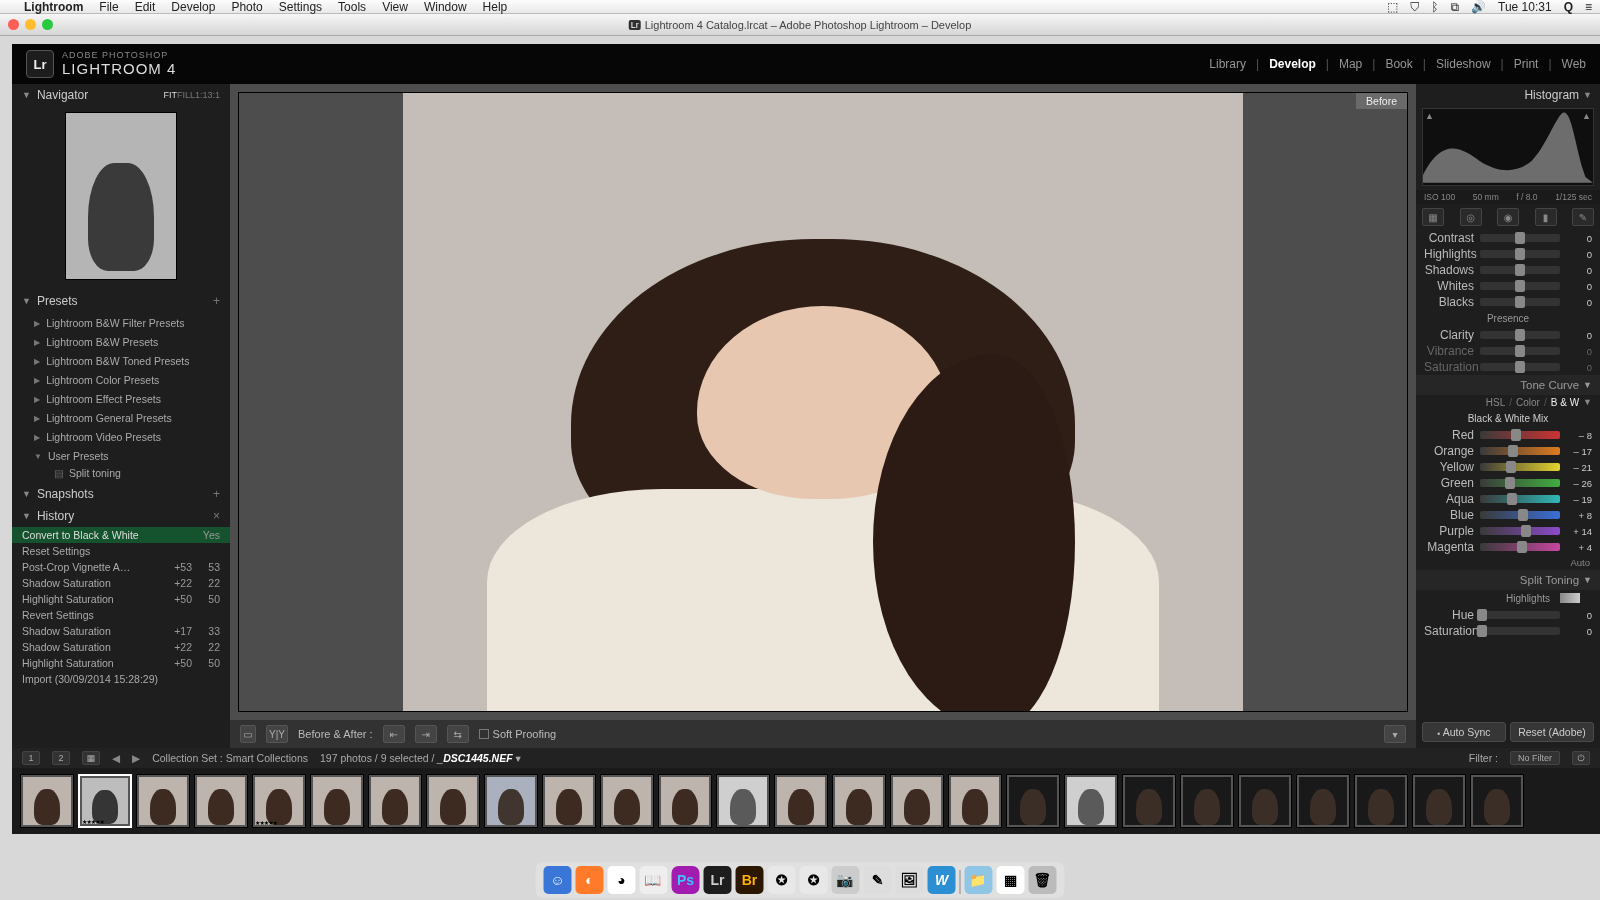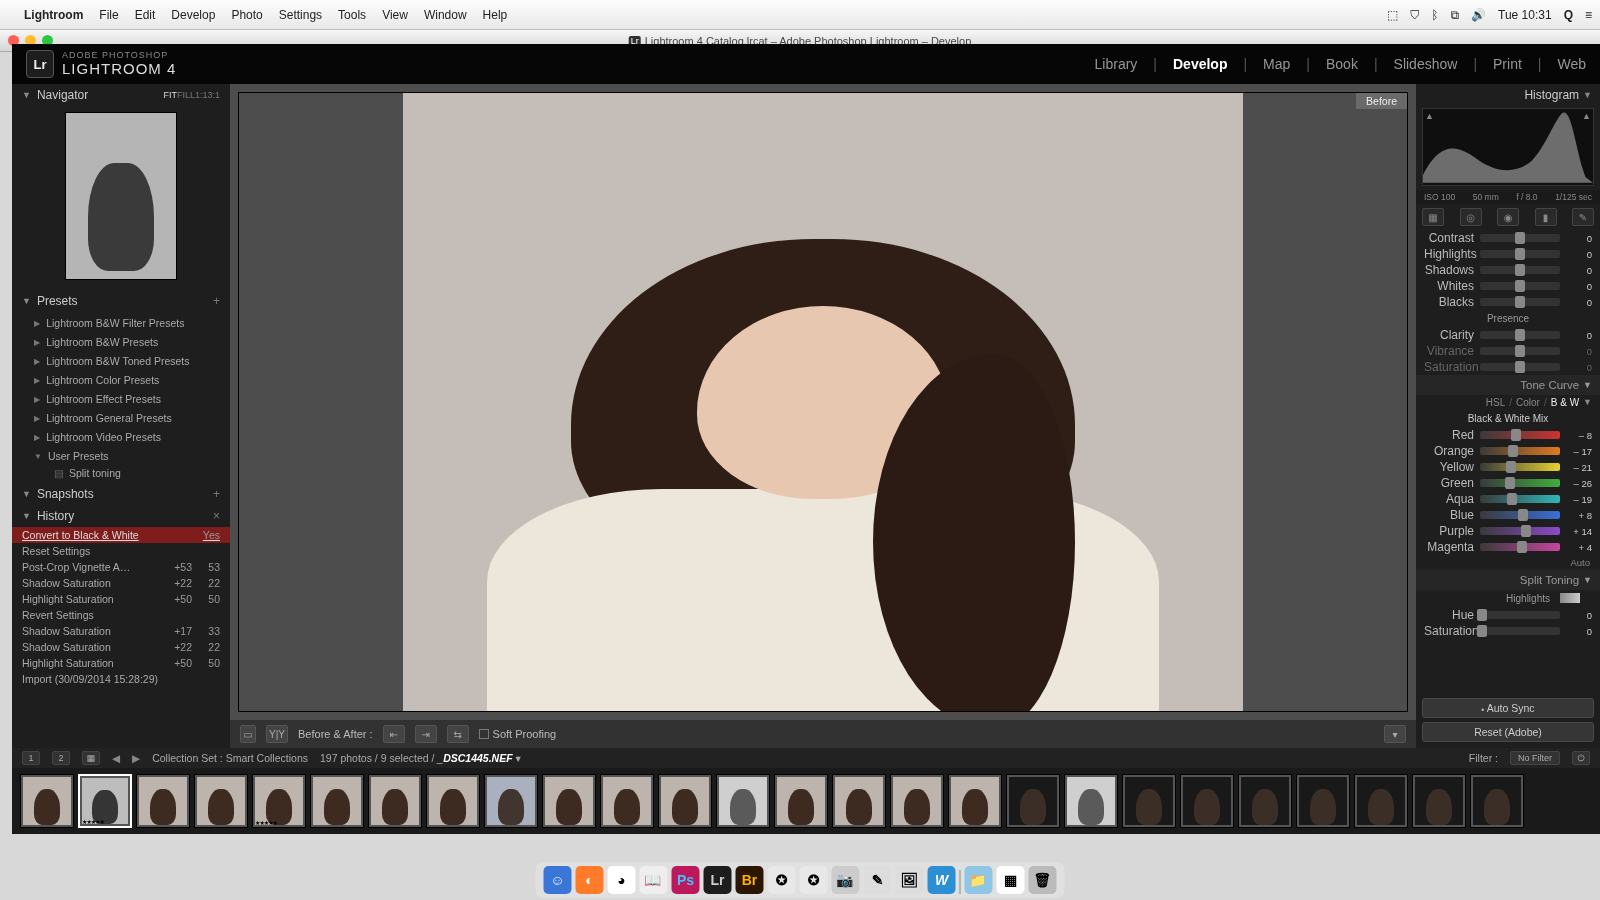--- a/index.html
+++ b/index.html
@@ -1,19 +1,19 @@
 <!DOCTYPE html>
 <html><head>
 <meta charset="utf-8">
 <style>
 * { margin: 0; padding: 0; box-sizing: border-box; font-family: "Lucida Grande", "Segoe UI", Arial, sans-serif; }
 body { background: #d8d8d8; width: 1600px; height: 900px; overflow: hidden; position: relative; }
 
 
-.menubar { height: 30px; background: linear-gradient(#fdfdfd,#e8e8e8); display: flex; align-items: center; font-size: 12px; padding: 0 8px; gap: 16px; color: #222; border-bottom: 1px solid #bbb; }
+.menubar { height: 14px; background: linear-gradient(#fdfdfd,#e8e8e8); display: flex; align-items: center; font-size: 12px; padding: 0 8px; gap: 16px; color: #222; border-bottom: 1px solid #bbb; }
 .menubar .apple { font-size: 13px; }
 .menubar .app-name { font-weight: bold; }
 .menubar .menu-right { margin-left: auto; display: flex; align-items: center; gap: 12px; font-size: 12px; }
 .menubar .menu-right span { cursor: default; }
 
 
 .titlebar { height: 22px; background: linear-gradient(#f6f6f6,#d6d6d6); display: flex; align-items: center; position: relative; border-bottom: 1px solid #aaa; }
 .tl-btns { display: flex; gap: 6px; margin-left: 8px; }
 .tl-btns span { width: 11px; height: 11px; border-radius: 50%; display: inline-block; }
 .tl-red { background: #ff5f57; }
@@ -23,21 +23,21 @@
 .titlebar .title .lr-mini { background: #303030; color:#fff; padding:0 2px; border-radius:2px; font-size:9px; }
 
 
 .app { position: absolute; top: 44px; left: 12px; right: 0; bottom: 66px; background: #2a2a2a; display: flex; flex-direction: column; }
 
 
 .app-top { background: #060606; height: 40px; display: flex; align-items: center; padding: 0 14px; color: #ddd; }
 .lr-badge { width: 28px; height: 28px; background: #1d1d1d; border: 1px solid #555; border-radius: 4px; display: flex; align-items: center; justify-content: center; font-weight: bold; font-size: 13px; color: #eee; margin-right: 8px;}
 .app-top .brand small { font-size: 9px; color: #888; letter-spacing: 1px; display: block; line-height: 1;}
 .app-top .brand strong { font-size: 15px; font-weight: 400; color: #ddd; letter-spacing: 1px; }
-.modules { margin-left: auto; display: flex; align-items: center; font-size: 14px; color: #999; gap: 16px;}
+.modules { margin-left: auto; display: flex; align-items: center; font-size: 12px; color: #999; gap: 10px;}
 .modules span.sep { color: #555; }
 .modules a { color: #969696; cursor: pointer;}
 .modules a.active { color: #fff; font-weight: 600; }
 
 
 .main { flex: 1; display: flex; min-height: 0; }
 
 
 .left-panel { width: 218px; background: #1e1e1e; color: #aaa; font-size: 11px; display:flex; flex-direction:column;}
 .panel-header { display: flex; align-items: center; padding: 4px 10px; color: #ccc; font-size: 12px;}
@@ -49,21 +49,21 @@
 .nav-thumb { width: 112px; height: 168px; background: #b5b5b5; border: 1px solid #000; position: relative; overflow:hidden;}
 .nav-thumb::after{content:"";position:absolute;top:30%;left:20%;width:60%;height:65%;background:#3a3a3a;border-radius:40% 40% 30% 30%/50% 50% 30% 30%;}
 .preset-list { padding: 2px 0; }
 .preset-item { display: flex; align-items: center; padding: 2px 10px 2px 22px; color: #aaa; font-size: 10.5px; line-height: 15px; cursor:pointer;}
 .preset-item .tri { margin-right: 6px; color: #777; font-size: 8px;}
 .preset-nested { padding-left: 42px; font-size:10.5px; color:#aaa; line-height:15px; display:flex; align-items:center;}
 .preset-nested .ic { margin-right:5px; color:#666;}
 
 .hist-table { font-size: 10.5px; }
 .hist-row { display:flex; padding: 2px 10px; color:#aaa; cursor:pointer;}
-.hist-row.sel { background:#7f1d1d; color:#ddd;text-decoration:underline;}
+.hist-row.sel { background:#14532d; color:#ddd;}
 .hist-row .lbl { flex:1; white-space:nowrap; overflow:hidden; text-overflow:ellipsis;}
 .hist-row .v1 { width:30px; text-align:right; color:#999;}
 .hist-row .v2 { width:28px; text-align:right; color:#999;}
 
 .left-bottom { margin-top:auto; padding:6px; display:flex; gap:6px;}
 .lp-btn { flex:1; background:#363636; color:#ccc; font-size:11px; padding:3px 0; text-align:center; border:1px solid #4a4a4a; border-radius:3px; cursor:pointer;}
 
 
 .center { flex:1; background:#4d4d4d; display:flex; flex-direction:column; position:relative;}
 .compare { flex:1; display:flex; gap:6px; padding:8px; }
@@ -121,21 +121,21 @@
 .slider-row .knob { position:absolute; top:-2px; width:10px; height:12px; background:#888; border-radius:2px; transform:translateX(-50%);}
 .slider-row .val { width:26px; text-align:right; font-size:9.5px; color:#ccc;}
 .val.dim{color:#666;}
 .r-sub { text-align:center; font-size:10px; color:#ccc; padding:3px 0;}
 .r-sub.dim { color:#999;}
 .r-section-bar { display:flex; justify-content:flex-end; align-items:center; font-size:11.5px; padding:4px 8px; color:#ccc; background:#262626; gap:4px;}
 .r-section-bar span {color:#999;}
 .r-section-bar .arr{font-size:9px;}
 .r-tabs { display:flex; justify-content:flex-end; gap:4px; padding:2px 8px; font-size:10px;}
 .r-tabs span{ color:#888;} .r-tabs span.active{color:#eee;} .r-tabs .bar{color:#555;}
-.r-bottom { margin-top:auto; padding:6px; display:flex; gap:4px;flex-direction:column;}
+.r-bottom { margin-top:auto; padding:6px; display:flex; gap:4px;}
 .r-btn { flex:1; background:#363636; color:#ccc; font-size:10.5px; padding:3px 2px; text-align:center; border:1px solid #4a4a4a; border-radius:3px; cursor:pointer;}
 .auto-link { text-align:right; padding: 2px 10px; color:#888; font-size:9.5px;}
 
 
 .info-strip { height:20px; background:#222; display:flex; align-items:center; padding:0 10px; color:#aaa; font-size:10.5px; gap:12px;}
 .info-strip .ibtn{ width:18px; height:14px; background:#333; border:1px solid #444; border-radius:2px; display:flex; align-items:center; justify-content:center; font-size:9px;}
 .info-strip .bold { color:#fff; font-weight:bold; font-style:italic;}
 .info-strip .filter { margin-left:auto;}
 
 
@@ -673,21 +673,21 @@
         <div class="pic dark"></div>
       </div>
     </div>
 </div>
 
 <div class="dock">
   <div class="dicon" style="background:#3a76d8;color:#fff;">☺</div>
   <div class="dicon" style="background:#ff7b29;color:#fff;">◐</div>
   <div class="dicon" style="background:#fff;">◕</div>
   <div class="dicon" style="background:#eee;">📖</div>
-  <div class="dicon" style="background:#be185d;color:#3cc3ff;">Ps</div>
+  <div class="dicon" style="background:#a21caf;color:#3cc3ff;border-radius:7px;">Ps</div>
   <div class="dicon" style="background:#1d1d1d;color:#ccc;">Lr</div>
   <div class="dicon" style="background:#2b1700;color:#ffb000;">Br</div>
   <div class="dicon" style="background:#e8e8e8;">✪</div>
   <div class="dicon" style="background:#e8e8e8;">✪</div>
   <div class="dicon" style="background:#ccc;">📷</div>
   <div class="dicon" style="background:#ddd;">✎</div>
   <div class="dicon" style="background:#ddd;">🖼</div>
   <div class="dicon" style="background:#2c8fd4;color:#fff;font-style:italic;">W</div>
   <div class="sep"></div>
   <div class="dicon" style="background:#8fc6e6;">📁</div>

